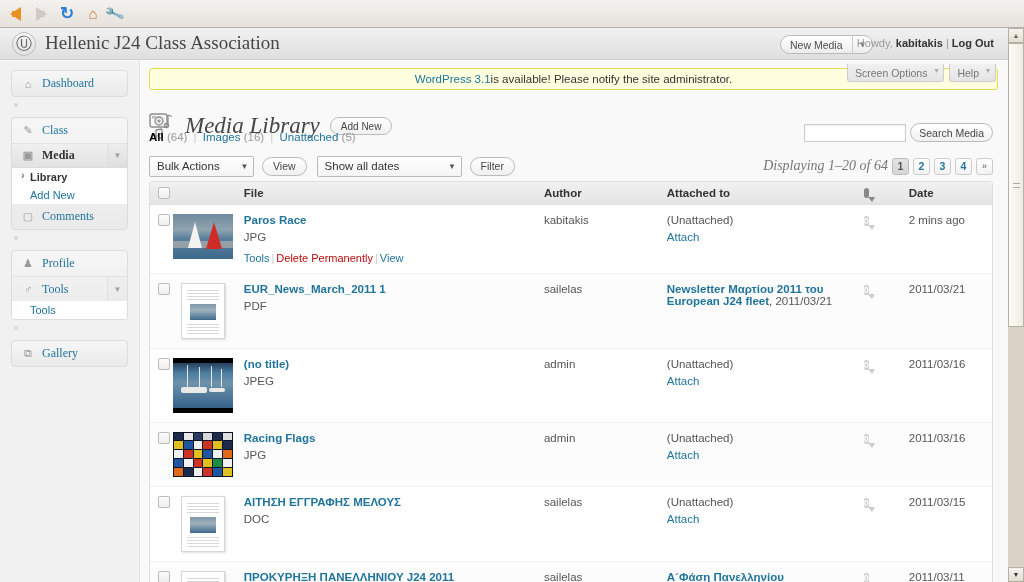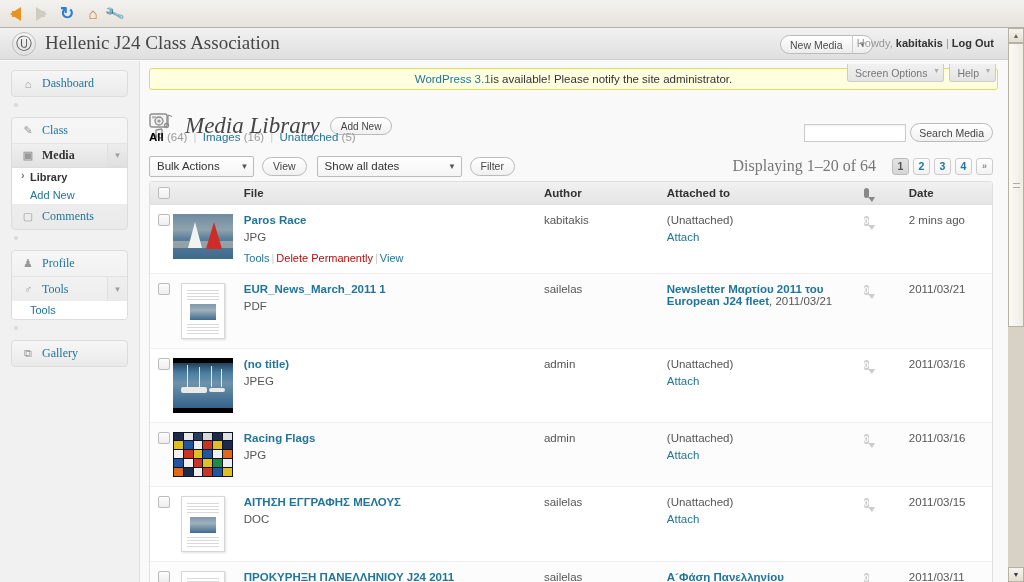--- a/index.html
+++ b/index.html
@@ -268,21 +268,21 @@
     background: linear-gradient(to bottom, #fff, #f0f0f0);
     border: 1px solid #bbb; border-radius: 10px;
     font-size: 10.5px; color: #464646; cursor: pointer;
     display: flex; align-items: center;
   }
   #pagination {
     margin-left: auto; display: flex; align-items: center; gap: 4px;
   }
   #displaying-num {
     font-family: "Liberation Serif", serif;
-    font-size: 16px; color: #777; margin-right: 12px;
+    font-style: italic; font-size: 14px; color: #777; margin-right: 0;
   }
   .page-num {
     width: 17px; height: 17px;
     background: linear-gradient(to bottom, #fff, #f2f2f2);
     border: 1px solid #ccc; border-radius: 3px;
     font-size: 10.5px; color: #21759b; font-weight: bold;
     display: flex; align-items: center; justify-content: center;
     cursor: pointer;
   }
   .page-num.current {

